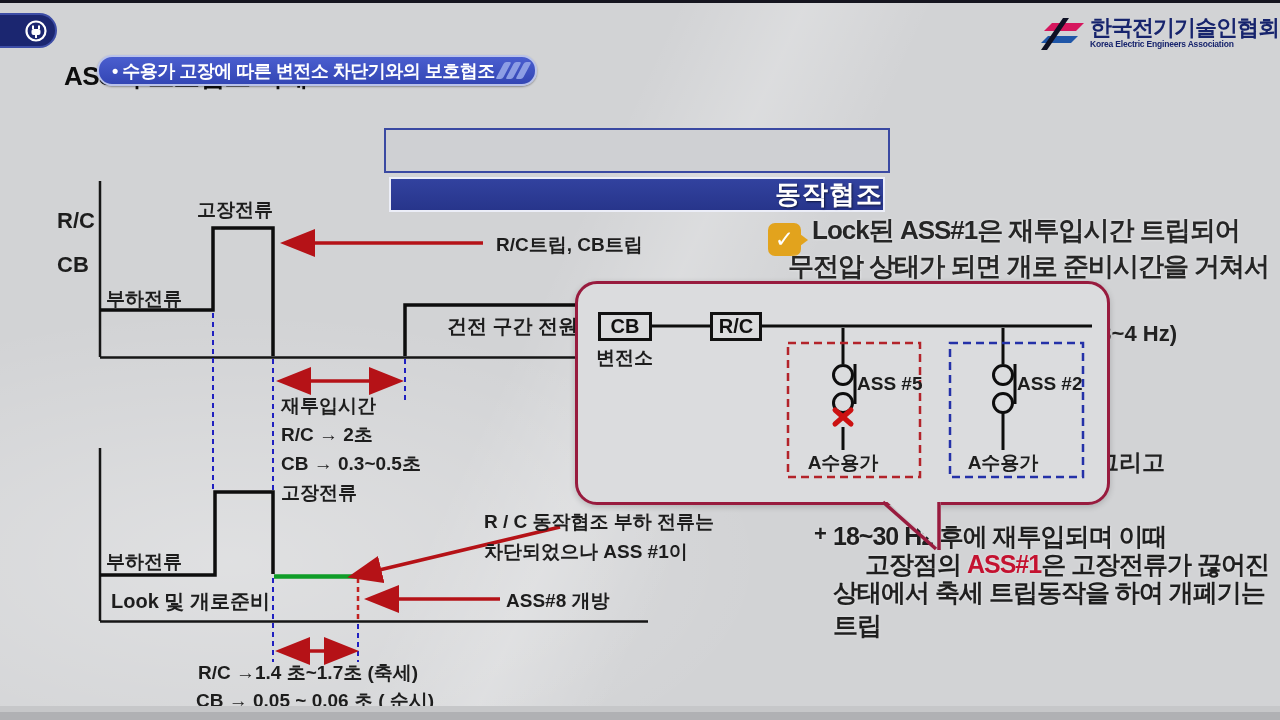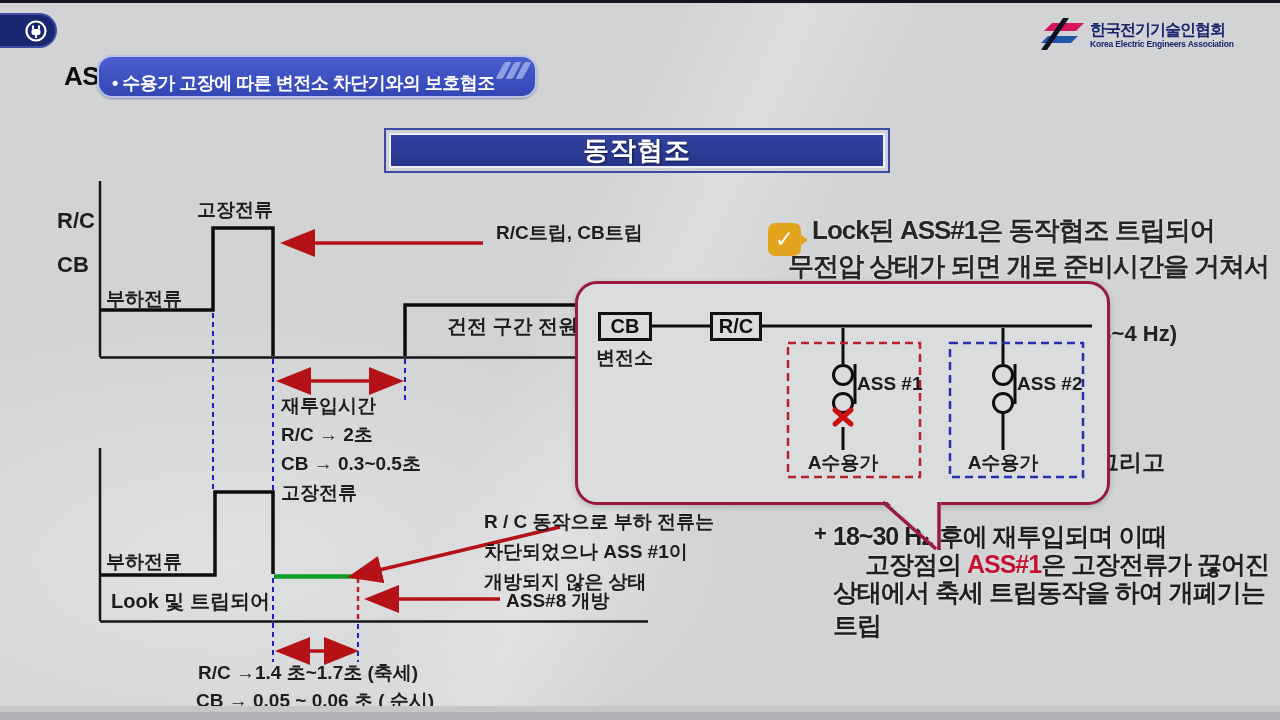--- a/index.html
+++ b/index.html
@@ -20,33 +20,33 @@
 
   .abs{position:absolute;}
   .t{white-space:nowrap;color:#1d1d1d;}
 
   
   .hdr-pill{left:0;top:13px;width:57px;height:35px;background:#1b2670;border:2px solid #3d4da6;
     border-left:none;border-radius:0 18px 18px 0;z-index:2;display:flex;align-items:center;justify-content:flex-end;padding-right:6px;box-sizing:border-box;}
   .hdr-title{left:64px;top:15px;font-size:26px;font-weight:800;color:#0d0d0d;z-index:2;letter-spacing:-.5px;margin-top:44px;}
   .sub-pill{left:97px;top:55px;height:27px;background:linear-gradient(#4a5ecf,#3346b4);
     border:2px solid #b9c2ea;border-radius:15px;display:flex;align-items:center;
-    padding:12px 40px 0 13px;z-index:2;box-shadow:0 1px 2px rgba(0,0,0,.35);}
+    padding:0 40px 0 13px;z-index:2;box-shadow:0 1px 2px rgba(0,0,0,.35);}
   .sub-pill .t{color:#fff;font-weight:700;font-size:18px;letter-spacing:-.5px;}
   .slash{position:absolute;top:5px;width:7px;height:17px;background:#96a6e8;transform:skewX(-28deg);border-radius:2px;opacity:.9;}
 
   .logo-wrap{left:1038px;top:18px;z-index:2;display:flex;align-items:center;gap:6px;}
-  .logo-kr{font-size:16px;font-weight:800;color:#17246d;letter-spacing:-1px;line-height:19px;}
+  .logo-kr{font-size:22px;font-weight:800;color:#17246d;letter-spacing:-1px;line-height:19px;font-family:Liberation Mono, monospace;}
   .logo-en{font-size:8.5px;font-weight:700;color:#17246d;letter-spacing:-.2px;}
 
   
   .sec-outer{left:384px;top:128px;width:506px;height:45px;border:2px solid #3a49a2;background:#cfd0d3;
     padding:3px;box-sizing:border-box;z-index:2;}
   .sec-inner{width:100%;height:100%;background:linear-gradient(#32429f,#27358b);border:2px solid #eceef8;
-    box-sizing:border-box;display:flex;align-items:center;justify-content:center;}
+    box-sizing:border-box;display:flex;align-items:center;justify-content:flex-end;margin-top:44px;}
   .sec-inner .t{color:#fff;font-size:26px;font-weight:800;letter-spacing:1px;text-shadow:1px 1px 2px #101840;}
 
   svg{position:absolute;left:0;top:0;pointer-events:none;}
   #svg-base{z-index:1;}
   #svg-over{z-index:4;}
 
   
   .lbl{z-index:2;font-weight:700;}
   .lbl19{font-size:19px;}
   .lbl20{font-size:20px;}
@@ -168,48 +168,47 @@
   </g>
   <g>
     <path d="M500,599 L371,599" stroke="#b51217" stroke-width="3.5" marker-end="url(#ar)"></path>
   </g>
 </svg>
 
 <div class="abs t lbl lbl22" style="left:57px;top:208px">R/C</div>
 <div class="abs t lbl lbl22" style="left:57px;top:252px">CB</div>
 <div class="abs t lbl lbl19" style="left:106px;top:286px">부하전류</div>
 <div class="abs t lbl lbl19" style="left:197px;top:197px">고장전류</div>
-<div class="abs t lbl lbl19" style="left:496px;top:220px">R/C트립, CB트립</div>
+<div class="abs t lbl lbl19" style="left:496px;top:232px">R/C트립, CB트립</div>
 <div class="abs t lbl lbl20" style="left:447px;top:313px">건전 구간 전원공급</div>
 
 <div class="abs note-col" style="left:281px;top:393px">
   <div class="t">재투입시간</div>
   <div class="t">R/C → 2초</div>
   <div class="t">CB → 0.3~0.5초</div>
   <div class="t">고장전류</div>
 </div>
 
 <div class="abs t lbl lbl19" style="left:106px;top:549px">부하전류</div>
-<div class="abs t lbl lbl20" style="left:111px;top:588px">Look 및 트립되어</div>
+<div class="abs t lbl lbl20" style="left:111px;top:588px">Look 및 개로준비</div>
 <div class="abs t lbl lbl19" style="left:506px;top:588px">ASS#8 개방</div>
 
 <div class="abs note-col" style="left:484px;top:509px;gap:4px">
-  <div class="t">R / C 동작으로 부하 전류는</div>
+  <div class="t">R / C 동작협조 부하 전류는</div>
   <div class="t">차단되었으나 ASS #1이</div>
-  <div class="t">개방되지 않은 상태</div>
 </div>
 
 <div class="abs t lbl lbl19" style="left:198px;top:660px">R/C →1.4 초~1.7초 (축세)</div>
 <div class="abs t lbl lbl19" style="left:196px;top:688px">CB → 0.05 ~ 0.06 초 ( 순시)</div>
 
 <div class="abs check-badge">
   <span>✓</span>
   <span class="check-tail"></span>
 </div>
-<div class="abs big" style="left:812px;top:213px">Lock된 ASS#1은 동작협조 트립되어</div>
+<div class="abs big" style="left:812px;top:213px">Lock된 ASS#1은 재투입시간 트립되어</div>
 <div class="abs big" style="left:788px;top:249px">무전압 상태가 되면 개로 준비시간을 거쳐서</div>
 <div class="abs frag" style="left:1092px;top:321px;font-size:22px">(3~4 Hz)</div>
 <div class="abs frag" style="left:1096px;top:447px;font-size:23px">그리고</div>
 
 <div class="abs para" style="left:814px;top:521px;font-size:22px">+</div>
 <div class="abs para" style="left:833px;top:520px">18~30 Hz 후에 재투입되며 이때</div>
 <div class="abs para" style="left:865px;top:548px">
   <span>고장점의 </span><span class="red">ASS#1</span><span>은 고장전류가 끊어진</span>
 </div>
 <div class="abs para" style="left:833px;top:576px">상태에서  축세 트립동작을 하여 개폐기는 트립</div>
@@ -248,16 +247,16 @@
     <rect x="788" y="343" width="132" height="134" fill="none" stroke="#b3232a" stroke-width="2.5" stroke-dasharray="8 5"></rect>
   </g>
   <g>
     <rect x="950" y="343" width="133" height="134" fill="none" stroke="#2431a8" stroke-width="2.5" stroke-dasharray="8 5"></rect>
   </g>
 </svg>
 
 <div class="abs box" style="left:598px;top:312px;width:54px;height:29px;z-index:5">CB</div>
 <div class="abs box" style="left:710px;top:312px;width:52px;height:29px;z-index:5">R/C</div>
 <div class="abs t bub-lbl" style="left:596px;top:345px;font-size:19px;z-index:5">변전소</div>
-<div class="abs t bub-lbl" style="left:857px;top:373px;font-size:19px;z-index:5">ASS #1</div>
+<div class="abs t bub-lbl" style="left:857px;top:373px;font-size:19px;z-index:5">ASS #5</div>
 <div class="abs t bub-lbl" style="left:1017px;top:373px;font-size:19px;z-index:5">ASS #2</div>
 <div class="abs t bub-lbl" style="left:805px;top:450px;width:76px;text-align:center;font-size:19px;z-index:5">A수용가</div>
 <div class="abs t bub-lbl" style="left:965px;top:450px;width:76px;text-align:center;font-size:19px;z-index:5">A수용가</div>
 
 </body></html>

